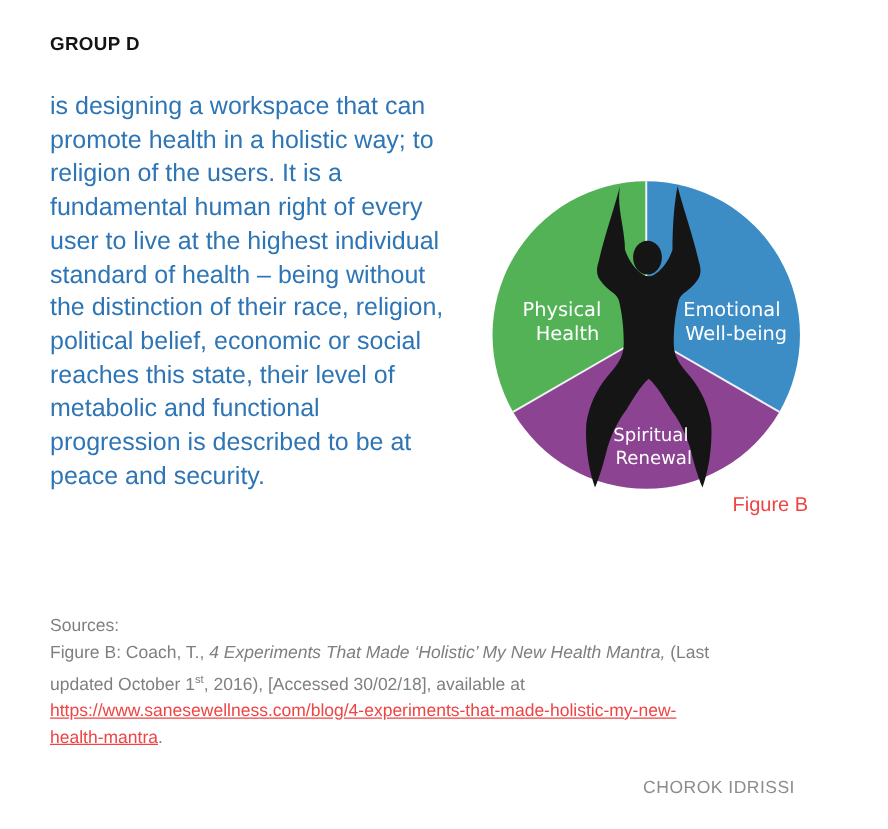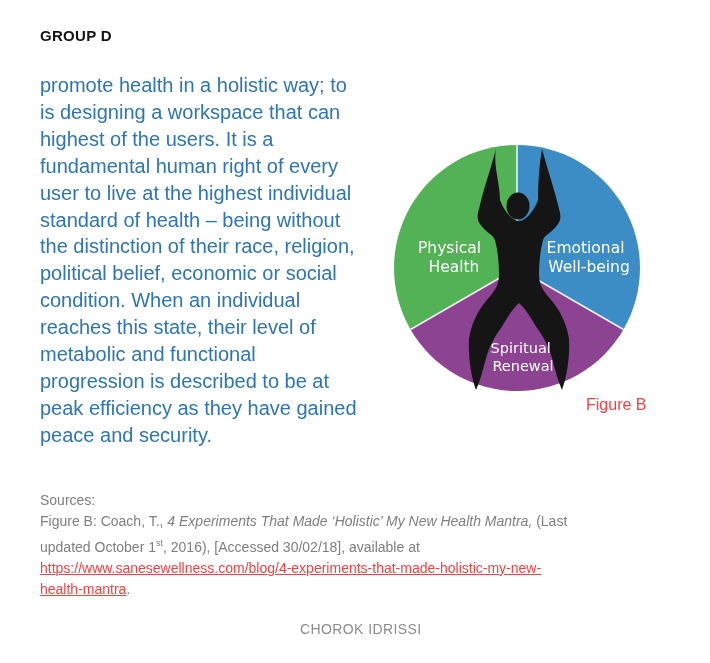--- a/index.html
+++ b/index.html
@@ -28,45 +28,43 @@
   }
   .sources {
     position:absolute; left:40px; top:490px;
     font-size:14px; line-height:21.4px; color:#7F7F7F;
   }
   .sources div { white-space:nowrap; }
   .it { font-style:italic; }
   sup { font-size:9px; }
   .src-link { color:#ef4444; text-decoration:underline; cursor:pointer; }
   .credit {
-    position:absolute; left:300px; right:74px; top:621px; text-align:left;
+    position:absolute; left:300px; right:74px; top:621px; text-align:right;
     font-size:14px; color:#8C8C8C; letter-spacing:.4px;
   }
 </style>
 </head>
 <body>
 
 <div class="page">
 
   <h1 class="title">GROUP D</h1>
 
   <div class="para">
+    <div>is designing a workspace that can</div>
     <div>promote health in a holistic way; to</div>
-    <div>is designing a workspace that can</div>
-    <div>highest of the users. It is a</div>
+    <div>religion of the users. It is a</div>
     <div>fundamental human right of every</div>
     <div>user to live at the highest individual</div>
     <div>standard of health – being without</div>
     <div>the distinction of their race, religion,</div>
     <div>political belief, economic or social</div>
-    <div>condition. When an individual</div>
     <div>reaches this state, their level of</div>
     <div>metabolic and functional</div>
     <div>progression is described to be at</div>
-    <div>peak efficiency as they have gained</div>
     <div>peace and security.</div>
   </div>
 
   <svg class="diagram" width="250" height="250" viewBox="0 0 250 250">
     <path d="M125,125 L125,2 A123,123 0 0 0 18.5,186.5 Z" fill="#53B156"></path>
     <path d="M125,125 L125,2 A123,123 0 0 1 231.5,186.5 Z" fill="#3C8DC5"></path>
     <path d="M125,125 L18.5,186.5 A123,123 0 0 0 231.5,186.5 Z" fill="#8C4392"></path>
     <path d="M125,125 L125,2 M125,125 L18.5,186.5 M125,125 L231.5,186.5" stroke="rgba(255,255,255,0.88)" stroke-width="1.6" fill="none"></path>
 
     <path fill="#151515" d="M104,6

